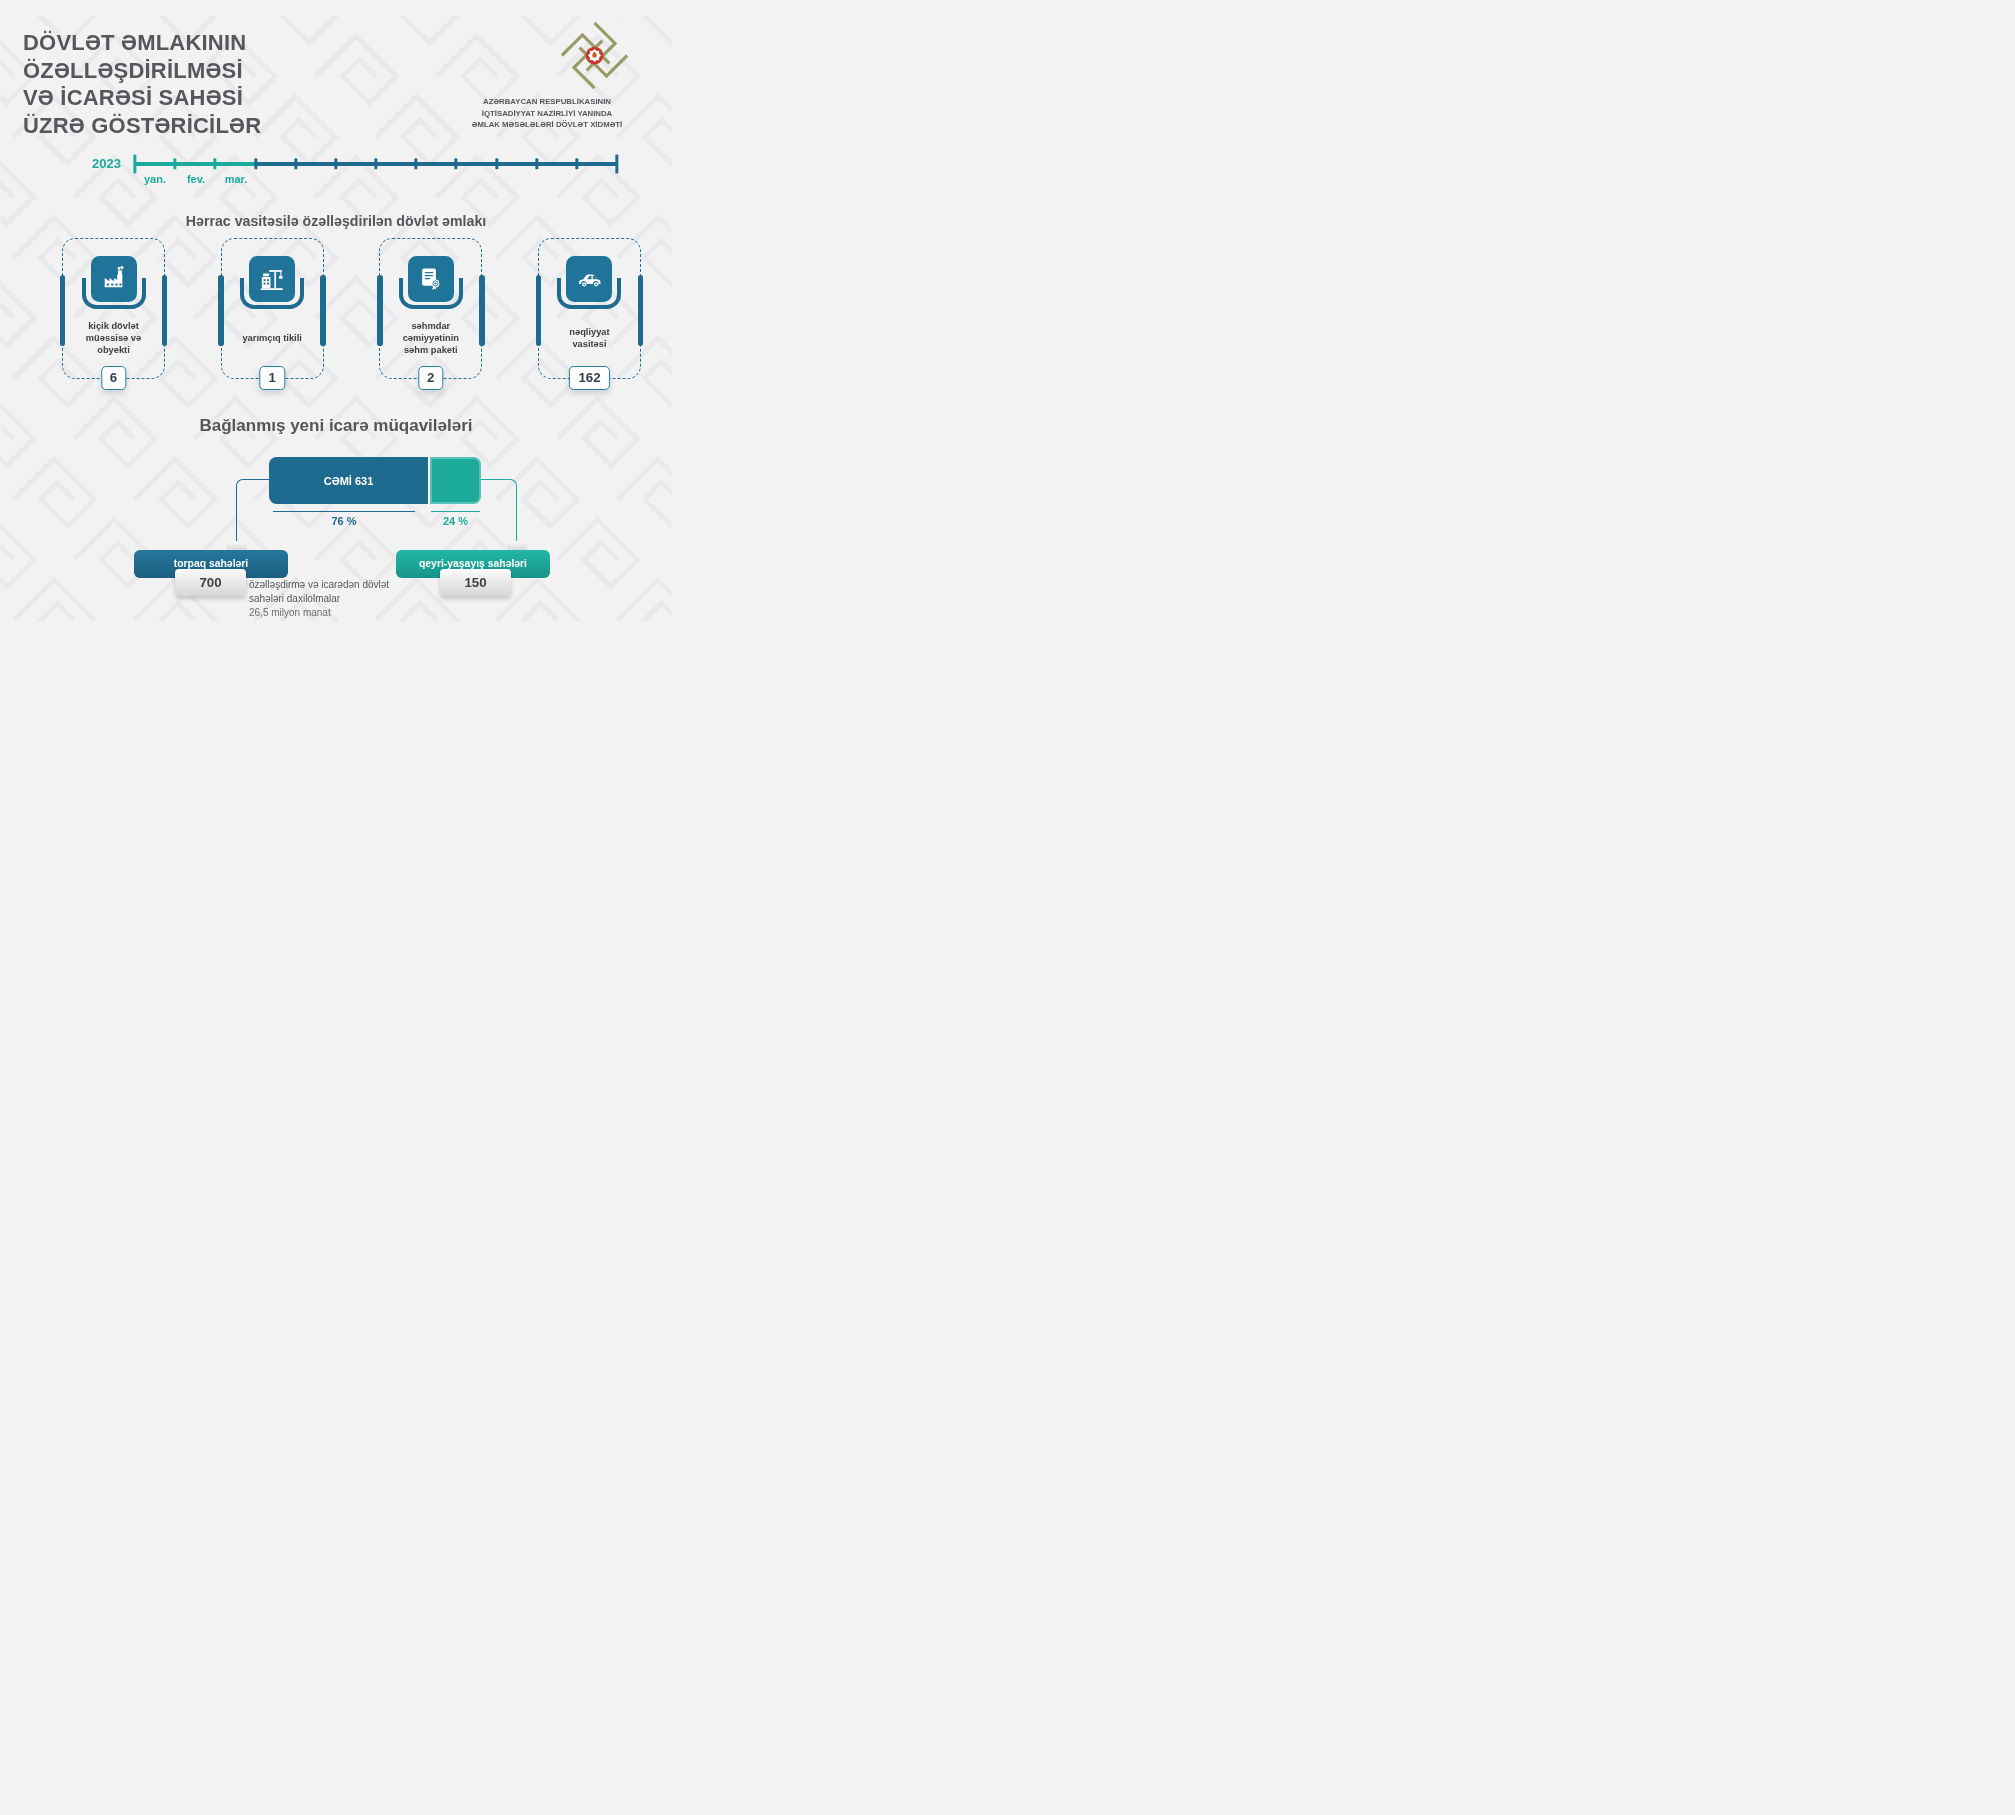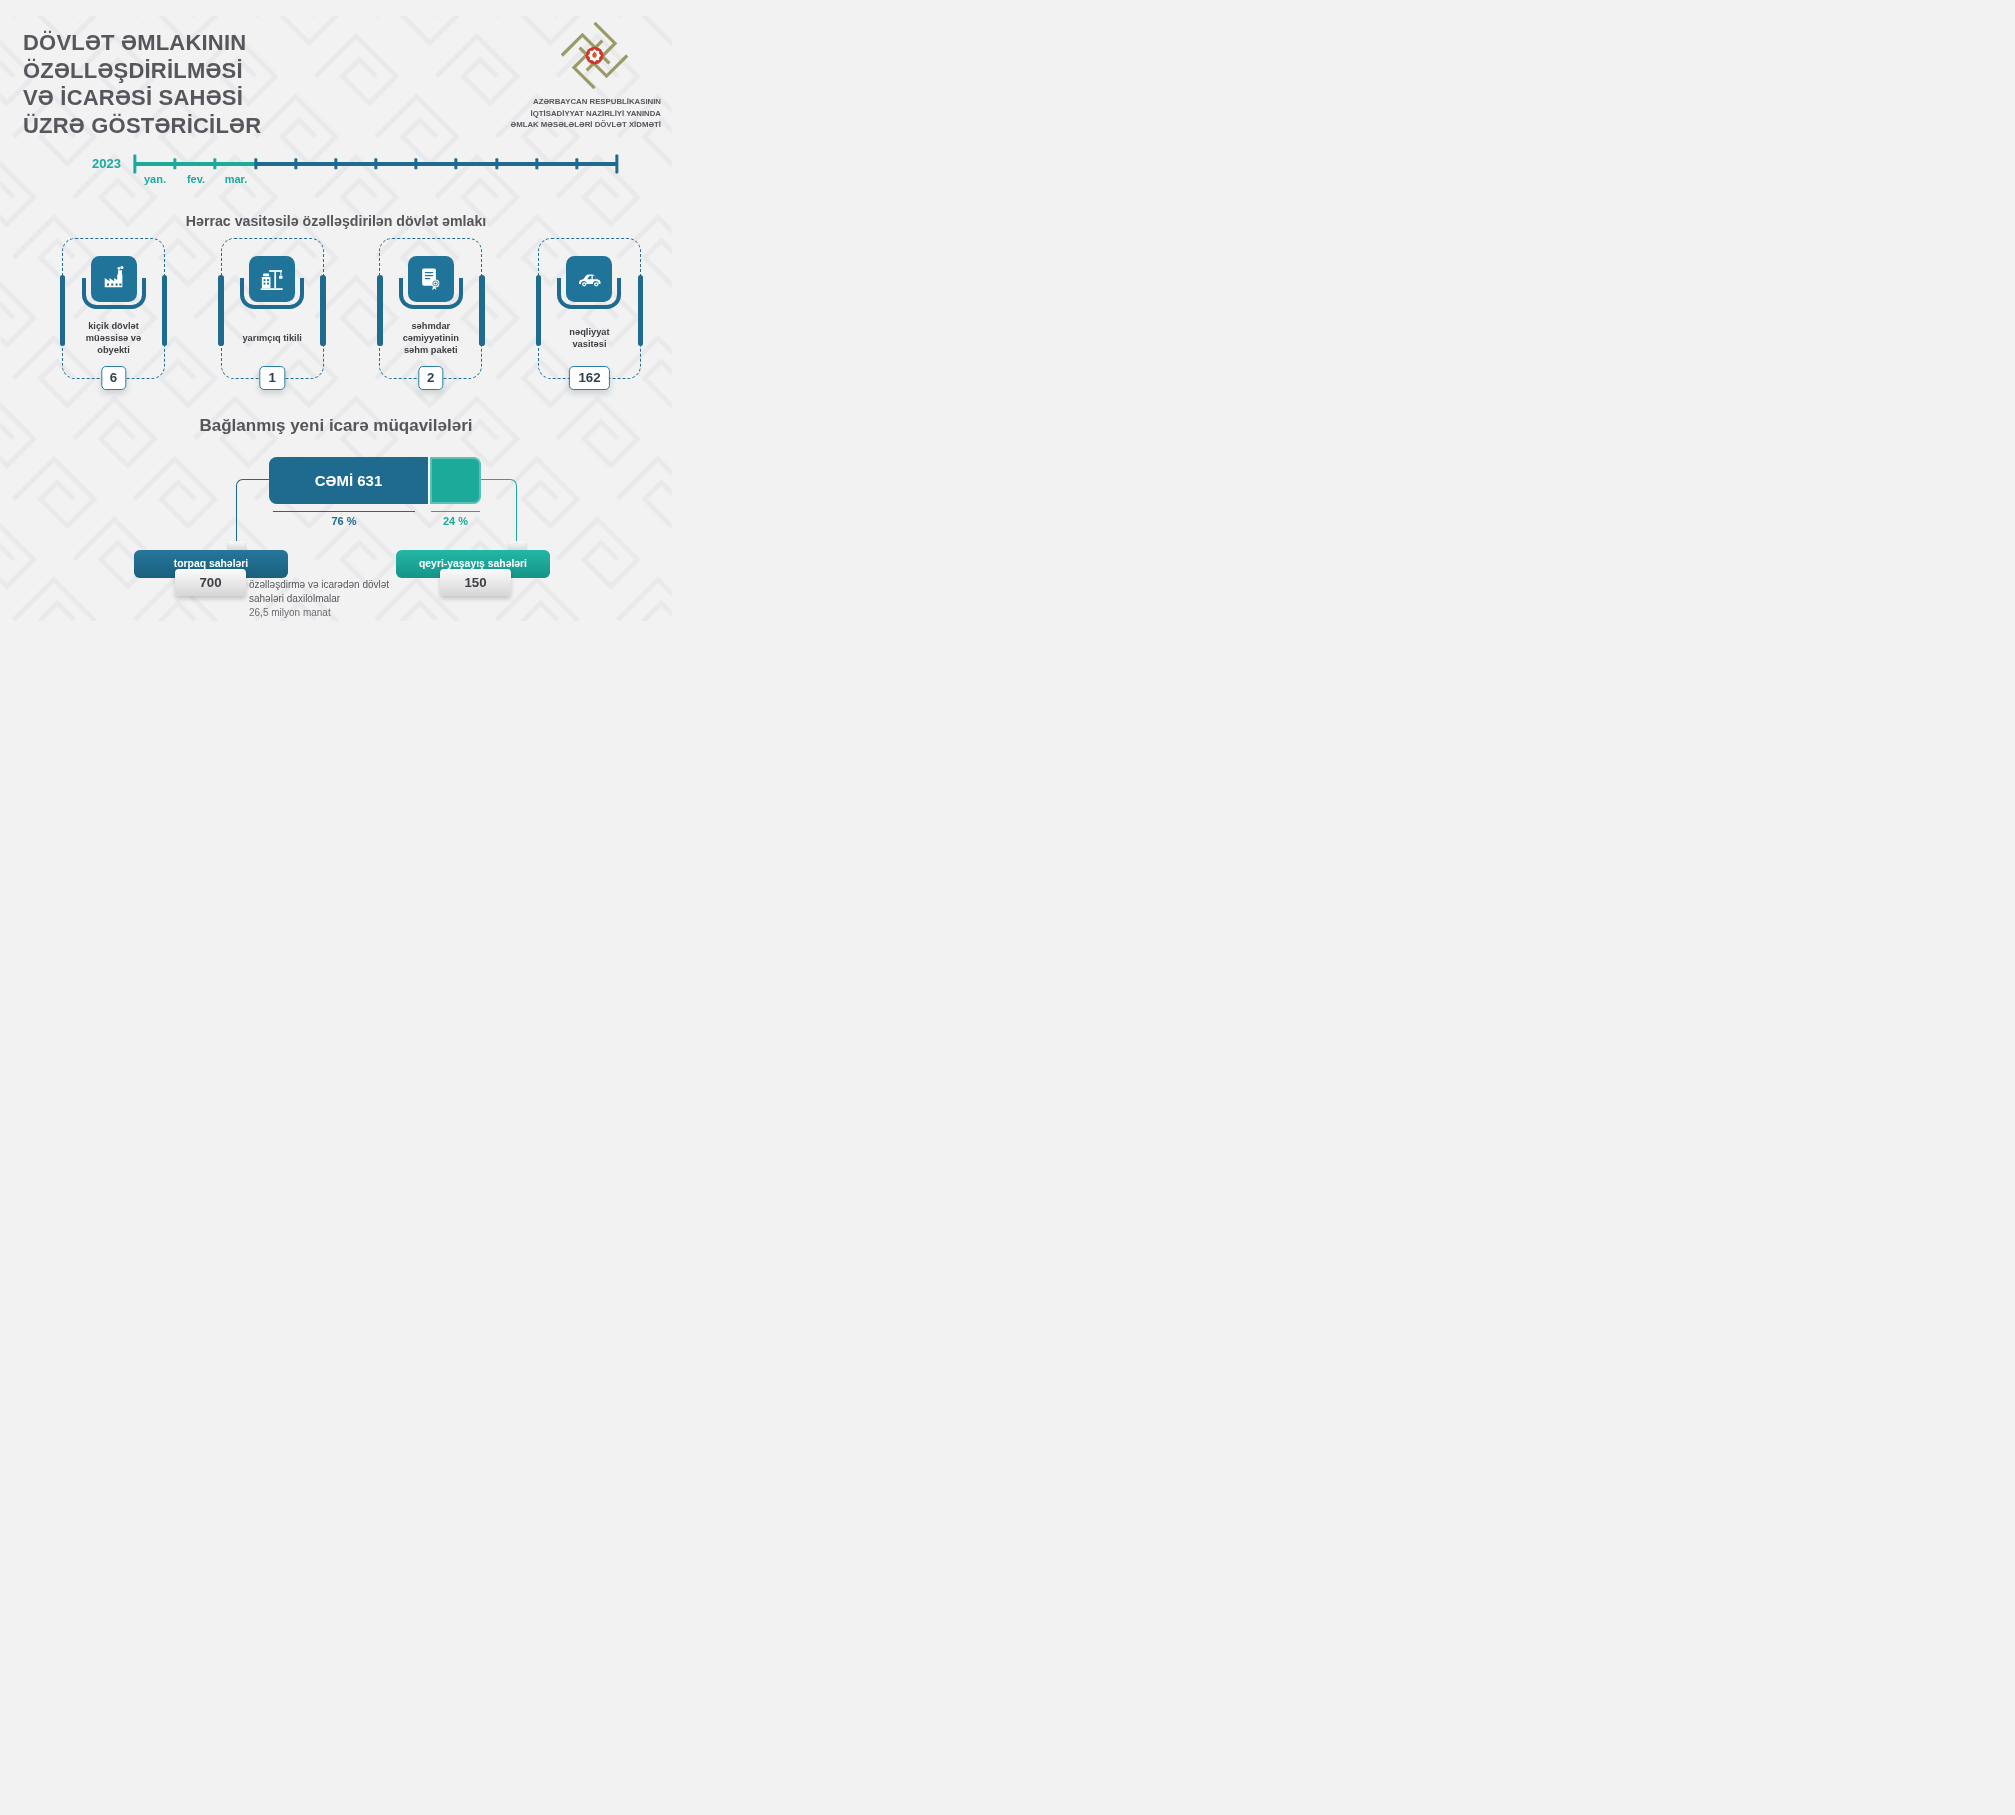--- a/index.html
+++ b/index.html
@@ -5,21 +5,21 @@
   * { margin:0; padding:0; box-sizing:border-box; }
   body { background:#f2f2f3; font-family:"Liberation Sans", sans-serif; }
   .page { position:relative; width:672px; height:605px; background:#f2f2f3; overflow:hidden;margin-top:16px; }
   .bg-pattern { position:absolute; inset:0; z-index:0; }
   .layer { position:absolute; inset:0; z-index:1; }
 
   
   .title { position:absolute; left:23px; top:13.3px; font-size:22px; line-height:27.5px;
            font-weight:800; color:#55575c; letter-spacing:0.2px; }
   .logo { position:absolute; left:559px; top:3.8px; width:71px; height:71px; }
-  .org  { position:absolute; left:433px; top:80px; width:228px; text-align:right;
+  .org  { position:absolute; left:433px; top:80px; width:228px; text-align:center;
           font-size:7.8px; font-weight:700; color:#55575c; line-height:1.5; }
 
   
   .timeline { position:absolute; left:0; top:139px; width:672px; height:33px; }
   .tl-year { position:absolute; left:92px; top:0.9px; font-size:13px; font-weight:700; color:#1cab9b; }
   .tl-bar { position:absolute; left:135px; top:6.6px; width:482px; height:4.3px; }
   .tl-seg { position:absolute; top:0; height:4.3px; }
   .tl-seg.teal { left:0; width:121px; background:#1cab9b; }
   .tl-seg.blue { left:121px; width:362px; background:#1f6b8f; }
   .tl-tick { position:absolute; top:50%; transform:translate(-50%,-50%); width:3.3px; border-radius:0.9px; }
@@ -50,21 +50,21 @@
                 width:76px; height:46px; display:flex; align-items:center; justify-content:center;
                 text-align:center; font-size:9.3px; font-weight:700; color:#3e4044; line-height:1.32; }
   .card-value { position:absolute; left:50%; bottom:-11.4px; transform:translateX(-50%);
                 min-width:21px; padding:0 8px; height:24px; line-height:22px; background:#fff;
                 border:1.4px solid #2a7f9e; border-radius:4.7px; font-size:13.3px; font-weight:700;
                 color:#33424e; text-align:center; box-shadow:0 3.8px 6.6px rgba(40,60,80,.18); }
 
   
   .total-bar { position:absolute; left:269px; top:441px; width:212px; height:47px; display:flex; }
   .total-blue { width:159px; background:#1f6b8f; border-radius:7.6px 0 0 7.6px; color:#fff;
-                font-size:15px; font-weight:700; display:flex; align-items:center; justify-content:center; }
+                font-size:11px; font-weight:700; display:flex; align-items:center; justify-content:center; }
   .total-gap { width:2.4px; background:#ffffff; }
   .total-teal { flex:1; background:#1cab9b; border-radius:0 7.6px 7.6px 0;
                 box-shadow:inset 0 0 0 1.9px rgba(255,255,255,.28); }
   .pct-line { position:absolute; top:495px; height:1.4px; }
   .pct-line.blue { left:273px; width:142px; background:#1f6b8f; }
   .pct-line.teal { left:431px; width:49px; background:#1cab9b; }
   .pct-label { position:absolute; top:499px; font-size:11px; font-weight:700; text-align:center; }
   .pct-label.blue { left:273px; width:142px; color:#1f6b8f; }
   .pct-label.teal { left:431px; width:49px; color:#1cab9b; }
 

